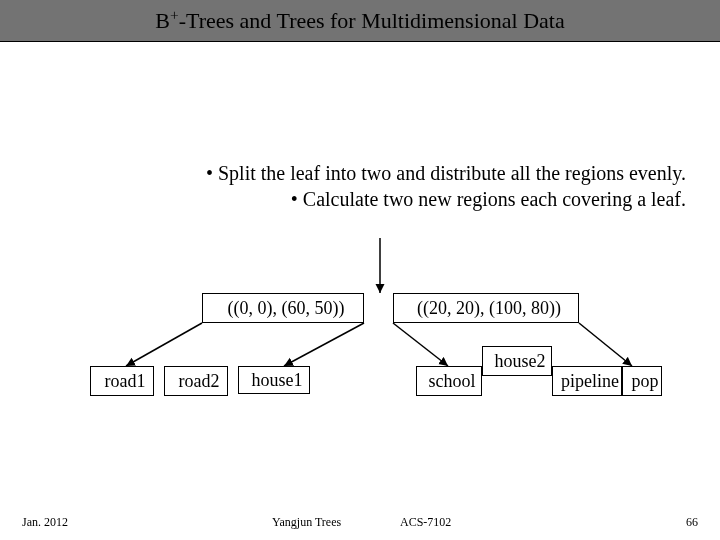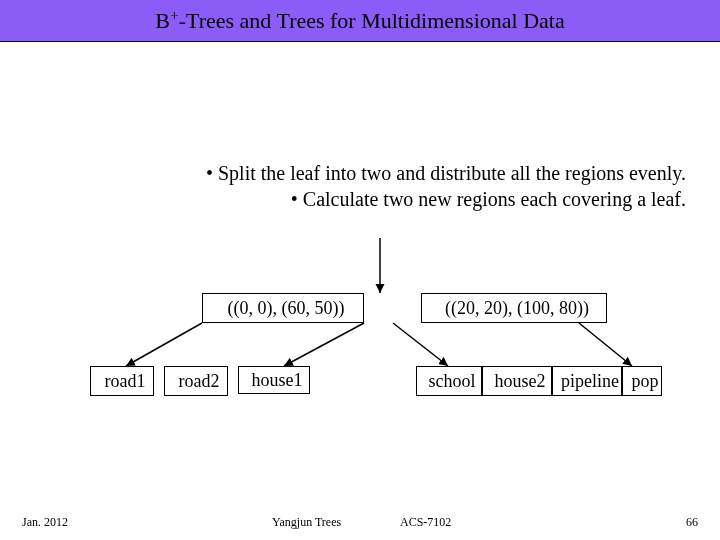--- a/index.html
+++ b/index.html
@@ -17,21 +17,21 @@
     width: 720px;
     height: 540px;
     box-sizing: border-box;
   }
   .titlebar {
     position: absolute;
     left: 0;
     top: 0;
     width: 720px;
     height: 42px;
-    background: #8b5cf6;
+    background: #737373;
     border-bottom: 1px solid #000;
     display: flex;
     align-items: center;
     justify-content: center;
     font-size: 22px;
     box-sizing: border-box;
   }
   .titlebar sup { font-size: 0.7em; }
   .bullets {
     position: absolute;
@@ -89,28 +89,28 @@
       <span>B</span><sup>+</sup><span>-Trees and Trees for Multidimensional Data</span>
     </span>
   </div>
 
   <ul class="bullets">
     <li>Split the leaf into two and distribute all the regions evenly.</li>
     <li>Calculate two new regions each covering a leaf.</li>
   </ul>
 
   <div class="node-key" style="left:202px; top:293px; width:162px; height:30px;">((0, 0), (60, 50))</div>
-  <div class="node-key" style="left:393px; top:293px; width:186px; height:30px;margin-left:28px;">((20, 20), (100, 80))</div>
+  <div class="node-key" style="left:393px; top:293px; width:186px; height:30px;">((20, 20), (100, 80))</div>
 
   <div class="leaf-cell" style="left:90px;  top:366px; width:64px; height:30px;">road1</div>
   <div class="leaf-cell" style="left:164px; top:366px; width:64px; height:30px;">road2</div>
   <div class="leaf-cell" style="left:238px; top:366px; width:72px; height:28px;">house1</div>
 
   <div class="leaf-cell" style="left:416px; top:366px; width:66px; height:30px;">school</div>
-  <div class="leaf-cell" style="left:482px; top:366px; width:70px; height:30px;">house2</div>
+  <div class="leaf-cell" style="left:482px; top:346px; width:70px; height:30px;">house2</div>
   <div class="leaf-cell" style="left:552px; top:366px; width:70px; height:30px;">pipeline</div>
   <div class="leaf-cell" style="left:622px; top:366px; width:40px; height:30px;">pop</div>
 
   <svg class="arrows">
     <defs>
       <marker id="arrowhead" markerWidth="8" markerHeight="8" refX="6" refY="3" orient="auto">
         <path d="M0,0 L6,3 L0,6 Z" fill="#000"></path>
       </marker>
     </defs>
 

